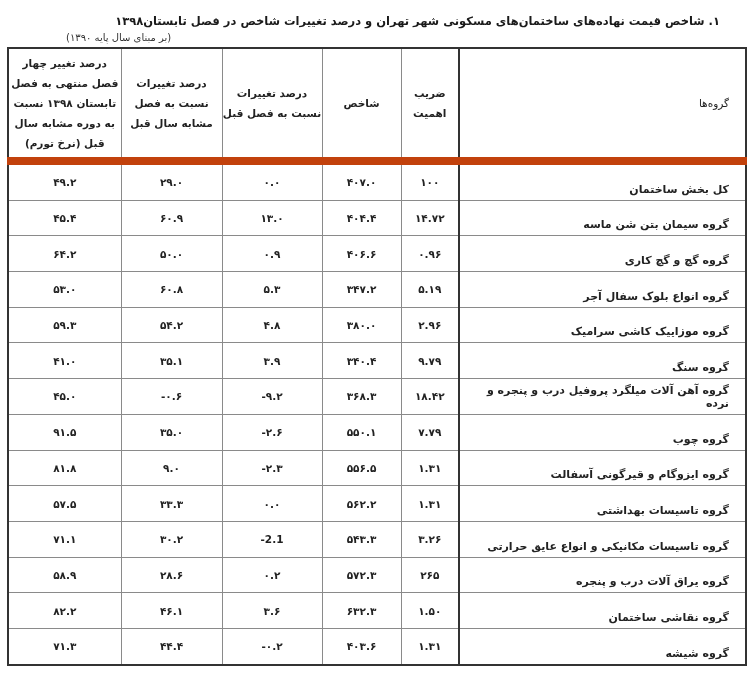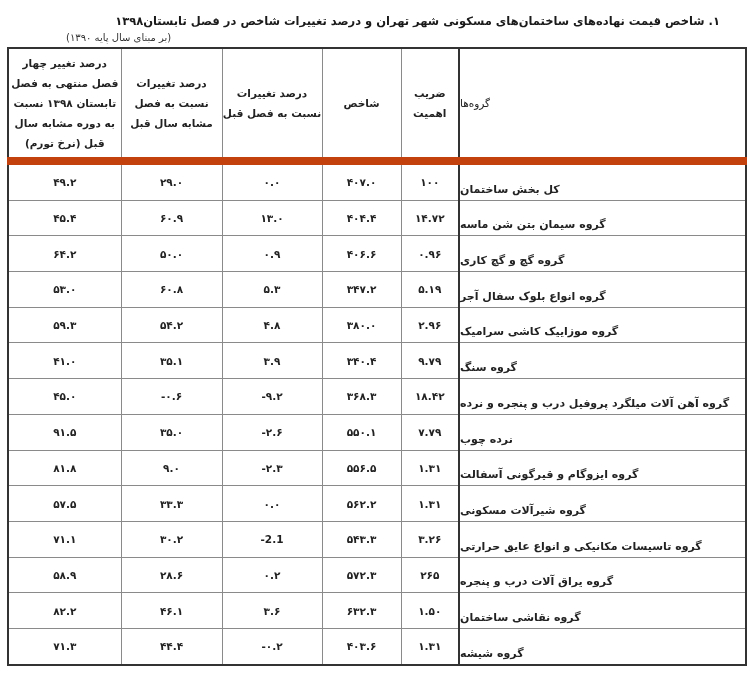--- a/index.html
+++ b/index.html
@@ -7,21 +7,21 @@
          font-family:"DejaVu Sans", sans-serif; color:#1a1a1a; }
   .caption { position:absolute; top:10px; left:0; width:750px; height:22px; }
   .title { position:absolute; right:30px; top:4px; font-size:11.5px; font-weight:bold; direction:rtl; white-space:nowrap;margin-left:16px; }
   .subtitle { position:absolute; left:66px; top:22px; font-size:10px; direction:rtl; white-space:nowrap; color:#333; }
   table.main { position:absolute; left:7px; top:47px; width:738px; border-collapse:collapse; table-layout:fixed; direction:rtl; }
   table.main th, table.main td { border:1px solid #8a8a8a; text-align:center; padding:0; }
   table.main thead th { height:108px; font-size:10.5px; font-weight:bold; line-height:20px; vertical-align:middle; color:#222; }
   table.main { border:2px solid #333; }
   table.main thead tr th { border-bottom:8px solid #c2410c; }
   table.main tbody td { height:30.7px; font-size:10.5px; font-weight:bold; color:#222; direction:ltr; }
-  table.main td.grp, table.main th.grp { text-align:left; padding-right:8px; direction:rtl;margin-top:10px; }
+  table.main td.grp, table.main th.grp { text-align:right; padding-right:16px; direction:rtl;margin-top:10px; }
   table.main td.grp { vertical-align:bottom; padding-bottom:4px; font-size:11px; }
   table.main th.grp { font-weight:normal; font-size:10.5px; }
   table.main .c-grp { border-left:2px solid #333; }
 </style>
 </head>
 <body>
 
 <div class="caption">
   <div class="title">۱. شاخص قیمت نهاده‌های ساختمان‌های مسکونی شهر تهران و درصد تغییرات شاخص در فصل تابستان۱۳۹۸</div>
   <div class="subtitle">(بر مبنای سال پایه ۱۳۹۰)</div>
@@ -97,37 +97,37 @@
       </tr>
       <tr>
         <td class="grp c-grp">گروه آهن آلات میلگرد پروفیل درب و پنجره و نرده</td>
         <td>۱۸.۴۲</td>
         <td>۳۶۸.۳</td>
         <td>-۹.۲</td>
         <td>-۰.۶</td>
         <td>۴۵.۰</td>
       </tr>
       <tr>
-        <td class="grp c-grp">نرده چوب</td>
+        <td class="grp c-grp">گروه چوب</td>
         <td>۷.۷۹</td>
         <td>۵۵۰.۱</td>
         <td>-۲.۶</td>
         <td>۳۵.۰</td>
         <td>۹۱.۵</td>
       </tr>
       <tr>
         <td class="grp c-grp">گروه ایزوگام و قیرگونی آسفالت</td>
         <td>۱.۳۱</td>
         <td>۵۵۶.۵</td>
         <td>-۲.۳</td>
         <td>۹.۰</td>
         <td>۸۱.۸</td>
       </tr>
       <tr>
-        <td class="grp c-grp">گروه شیرآلات مسکونی</td>
+        <td class="grp c-grp">گروه تاسیسات بهداشتی</td>
         <td>۱.۳۱</td>
         <td>۵۶۲.۲</td>
         <td>۰.۰</td>
         <td>۳۳.۳</td>
         <td>۵۷.۵</td>
       </tr>
       <tr>
         <td class="grp c-grp">گروه تاسیسات مکانیکی و انواع عایق حرارتی</td>
         <td>۳.۲۶</td>
         <td>۵۴۳.۳</td>

